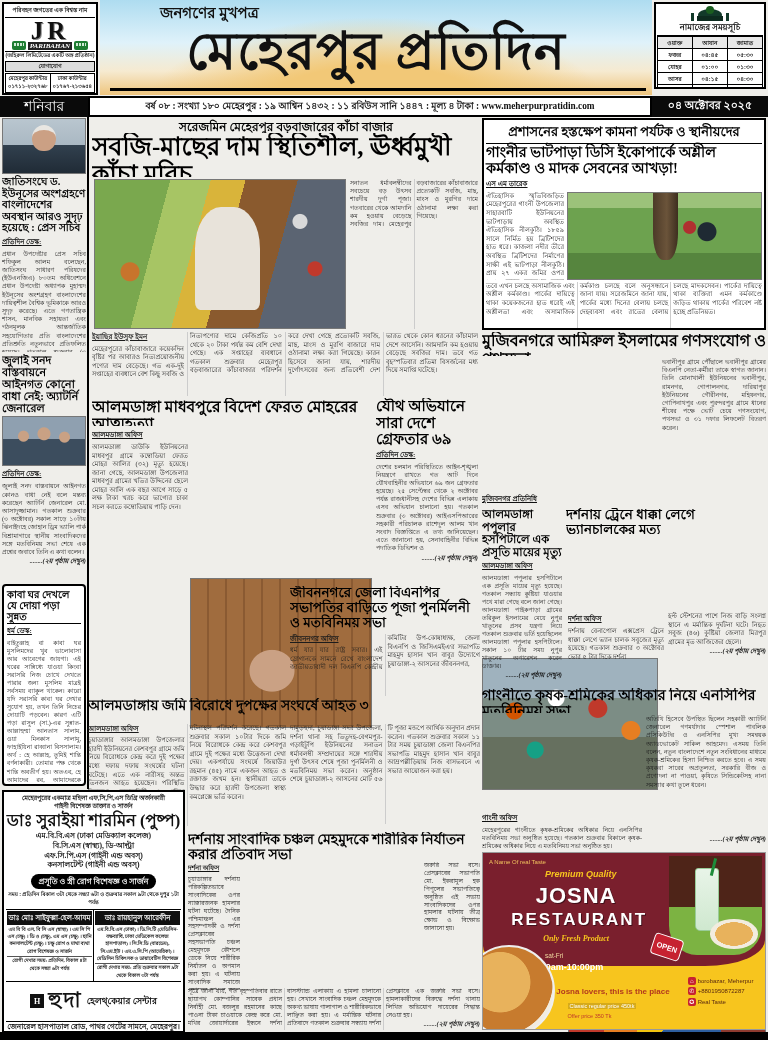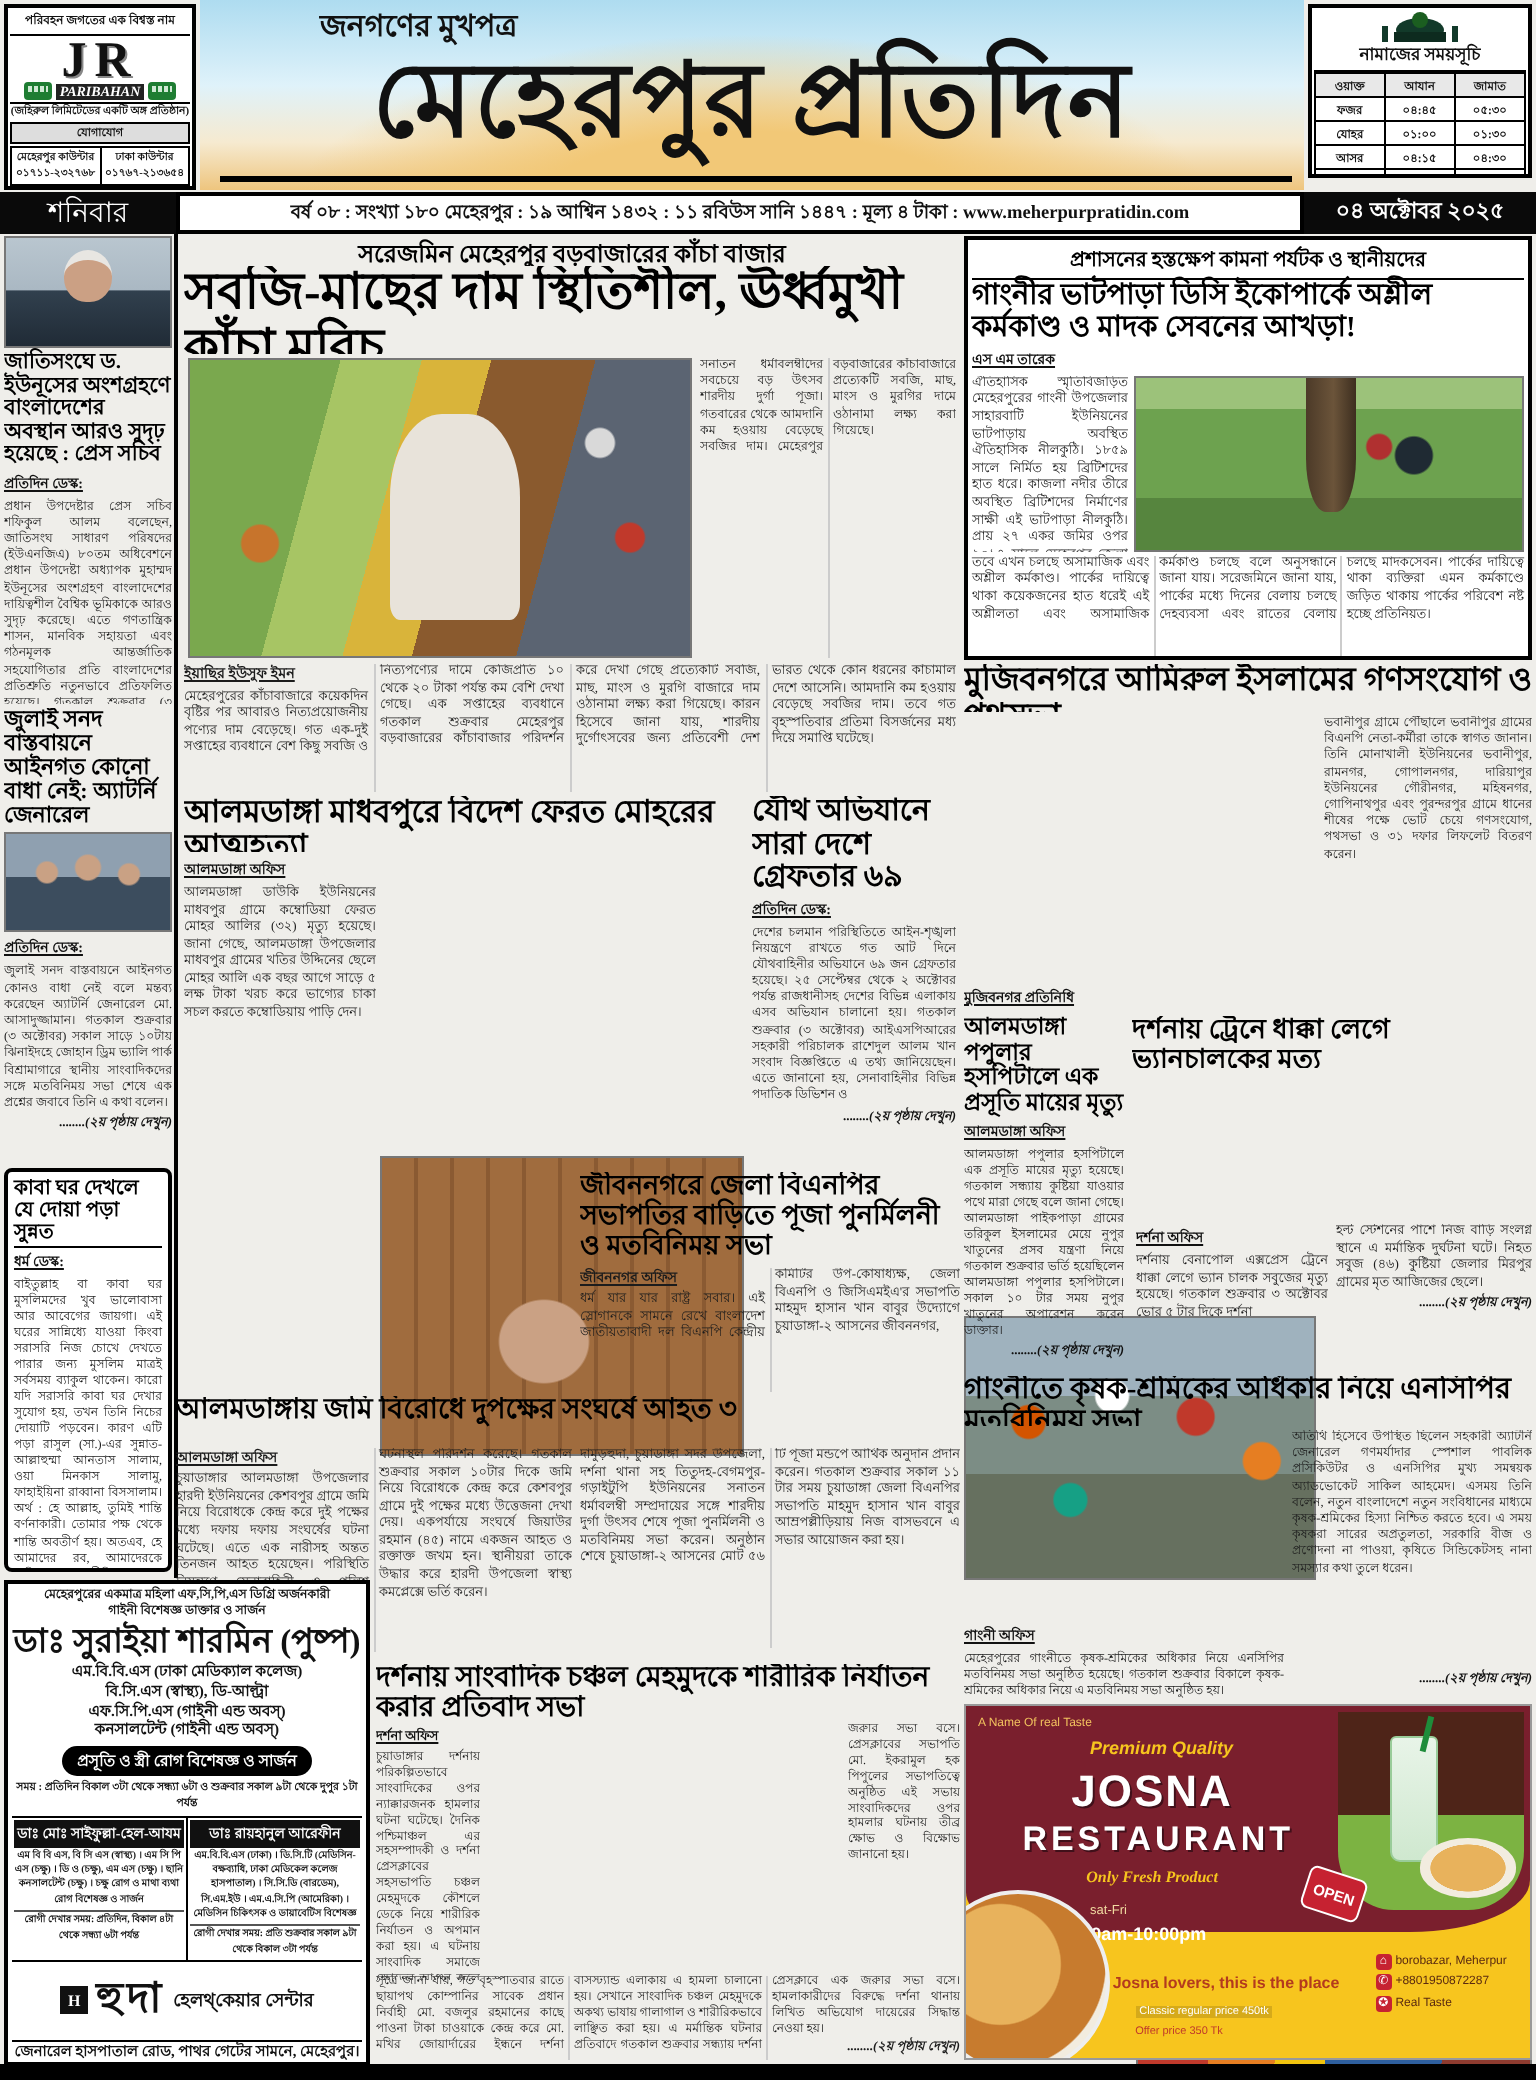--- a/index.html
+++ b/index.html
@@ -249,21 +249,21 @@
 <div class="blk ph ph-wood" style="left:190px;top:428px;width:182px;height:150px"></div>
 
 <div class="blk" style="left:376px;top:398px;width:102px;height:184px">
   <div class="hl" style="font-size:15px">যৌথ অভিযানে সারা দেশে গ্রেফতার ৬৯</div>
   <span class="by">প্রতিদিন ডেস্ক:</span>
   <div class="bt" style="font-size:6.2px">দেশের চলমান পরিস্থিতিতে আইন-শৃঙ্খলা নিয়ন্ত্রণে রাখতে গত আট দিনে যৌথবাহিনীর অভিযানে ৬৯ জন গ্রেফতার হয়েছে। ২৫ সেপ্টেম্বর থেকে ২ অক্টোবর পর্যন্ত রাজধানীসহ দেশের বিভিন্ন এলাকায় এসব অভিযান চালানো হয়। গতকাল শুক্রবার (৩ অক্টোবর) আইএসপিআরের সহকারী পরিচালক রাশেদুল আলম খান সংবাদ বিজ্ঞপ্তিতে এ তথ্য জানিয়েছেন। এতে জানানো হয়, সেনাবাহিনীর বিভিন্ন পদাতিক ডিভিশন ও</div>
   <div class="more">........(২য় পৃষ্ঠায় দেখুন)</div>
 </div>
 
 <div class="blk box" style="left:482px;top:118px;width:284px;height:212px;padding:2px">
-  <div class="kick" style="font-size:10px;border-bottom:1.5px solid #000">প্রশাসনের হস্তক্ষেপ কামনা পর্যটক ও স্থানীয়দের</div>
+  <div class="kick" style="font-size:13px;border-bottom:1.5px solid #000">প্রশাসনের হস্তক্ষেপ কামনা পর্যটক ও স্থানীয়দের</div>
   <div class="hl" style="font-size:14.5px;margin:1px 0">গাংনীর ভাটপাড়া ডিসি ইকোপার্কে অশ্লীল কর্মকাণ্ড ও মাদক সেবনের আখড়া!</div>
   <span class="by">এস এম তারেক</span>
   <div style="display:flex;gap:3px">
     <div class="bt" style="width:78px;height:88px;overflow:hidden">ঐতিহাসিক স্মৃতিবিজড়িত মেহেরপুরের গাংনী উপজেলার সাহারবাটি ইউনিয়নের ভাটপাড়ায় অবস্থিত ঐতিহাসিক নীলকুঠি। ১৮৫৯ সালে নির্মিত হয় ব্রিটিশদের হাত ধরে। কাজলা নদীর তীরে অবস্থিত ব্রিটিশদের নির্মাণের সাক্ষী এই ভাটপাড়া নীলকুঠি। প্রায় ২৭ একর জমির ওপর ২০১৭ সালে মেহেরপুর জেলা প্রশাসনের উদ্যোগে ডিসি ইকোপার্ক প্রতিষ্ঠা করা হয়।</div>
     <div class="ph ph-park" style="flex:1;height:88px">
         <div class="tree"></div>
       </div>
   </div>
   <div class="bt cols3" style="height:54px;margin-top:2px">তবে এখন চলছে অসামাজিক এবং অশ্লীল কর্মকাণ্ড। পার্কের দায়িত্বে থাকা কয়েকজনের হাত ধরেই এই অশ্লীলতা এবং অসামাজিক কর্মকাণ্ড চলছে বলে অনুসন্ধানে জানা যায়। সরেজমিনে জানা যায়, পার্কের মধ্যে দিনের বেলায় চলছে দেহব্যবসা এবং রাতের বেলায় চলছে মাদকসেবন। পার্কের দায়িত্বে থাকা ব্যক্তিরা এমন কর্মকাণ্ডে জড়িত থাকায় পার্কের পরিবেশ নষ্ট হচ্ছে প্রতিনিয়ত।</div>
 

